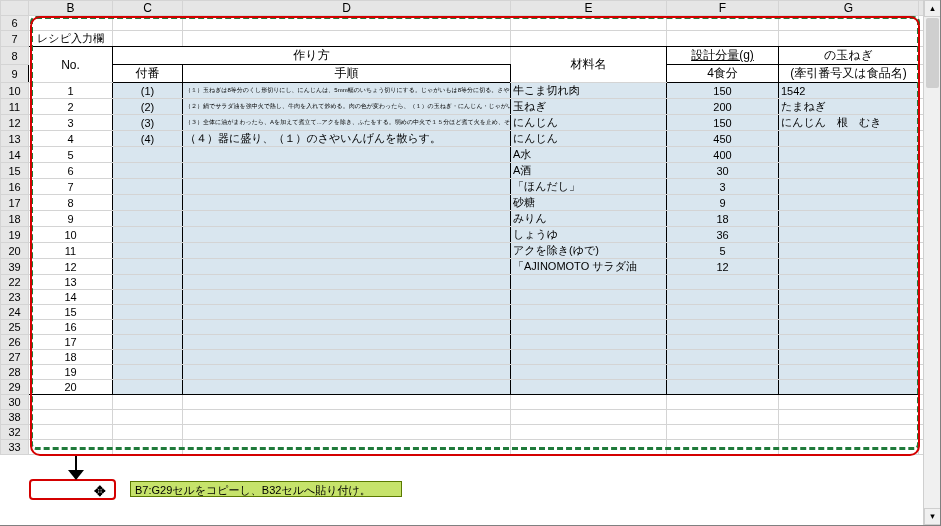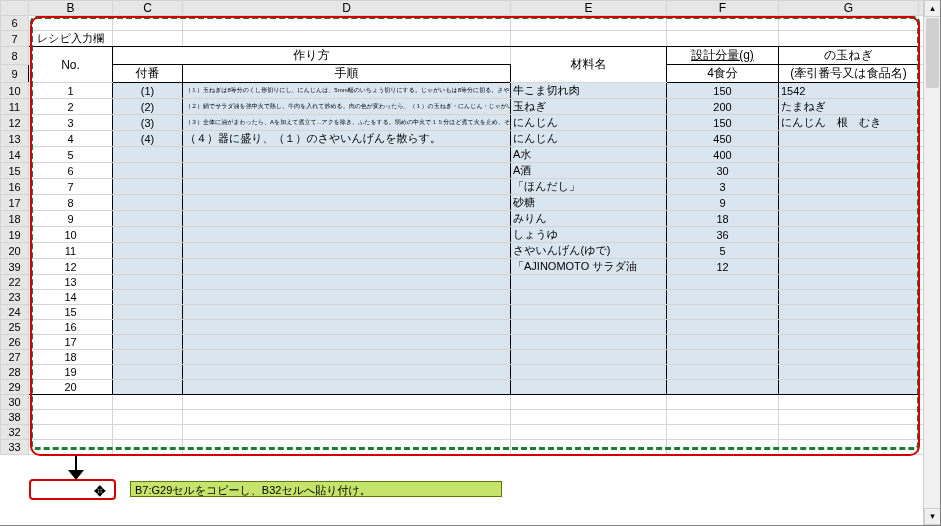--- a/index.html
+++ b/index.html
@@ -27,21 +27,21 @@
   .center { text-align: center; }
   .tiny { font-size: 6px; }
   .sm { font-size: 11px; }
   .dashed-frame { position: absolute; left: 30px; top: 16px; width: 890px; height: 434px; border: 3px dashed #1f7a3a; border-radius: 6px; pointer-events: none; }
   .red-frame { position: absolute; left: 30px; top: 16px; width: 890px; height: 440px; border: 2px solid #d40000; border-radius: 10px; pointer-events: none; }
   .red-frame2 { position: absolute; left: 29px; top: 479px; width: 87px; height: 21px; border: 2px solid #d40000; border-radius: 4px; pointer-events: none; }
   .arrow { position: absolute; left: 68px; top: 456px; width: 16px; height: 26px; pointer-events: none; }
   .arrow-line { position: absolute; left: 7px; top: 0; width: 2px; height: 18px; background: #000; }
   .arrow-head { position: absolute; left: 0; top: 14px; width: 0; height: 0; border-left: 8px solid transparent; border-right: 8px solid transparent; border-top: 10px solid #000; }
   .plus-cursor { position: absolute; left: 94px; top: 483px; font-size: 14px; font-weight: bold; pointer-events: none; }
-  .note { position: absolute; left: 130px; top: 481px; width: 372px; height: 16px; background: #c6e36b; border: 1px solid #5a7a00; font-size: 11px; padding: 1px 4px; }
+  .note { position: absolute; left: 130px; top: 481px; width: 272px; height: 16px; background: #c6e36b; border: 1px solid #5a7a00; font-size: 11px; padding: 1px 4px; }
   .scroll-v { position: absolute; right: 0; top: 0; width: 17px; height: 100%; background: #f0f0f0; border-left: 1px solid #cfcfcf; }
   .scroll-v .btn { position: absolute; left: 0; width: 17px; height: 17px; background: #f0f0f0; border: 1px solid #cfcfcf; text-align: center; font-size: 9px; line-height: 14px; }
   .scroll-v .btn.up { top: 0; }
   .scroll-v .btn.down { bottom: 0; }
   .scroll-v .thumb { position: absolute; left: 2px; top: 18px; width: 13px; height: 70px; background: #cfcfcf; border-radius: 2px; }
 </style>
 </head>
 <body>
 
 <div class="sheet">
@@ -210,21 +210,21 @@
           <td class="shade sm bord-r">しょうゆ</td>
           <td class="shade center sm bord-r">36</td>
           <td class="shade sm bord-r"></td>
           <td></td>
         </tr>
         <tr>
           <td class="rowhdr">20</td>
           <td class="center sm bord-l bord-r">11</td>
           <td class="shade center sm bord-r"></td>
           <td class="shade bord-r sm"></td>
-          <td class="shade sm bord-r">さやいんげん(ゆで)</td>
+          <td class="shade sm bord-r">アクを除き(ゆで)</td>
           <td class="shade center sm bord-r">5</td>
           <td class="shade sm bord-r"></td>
           <td></td>
         </tr>
         <tr>
           <td class="rowhdr">39</td>
           <td class="center sm bord-l bord-r">12</td>
           <td class="shade center sm bord-r"></td>
           <td class="shade bord-r sm"></td>
           <td class="shade sm bord-r">「AJINOMOTO サラダ油</td>

